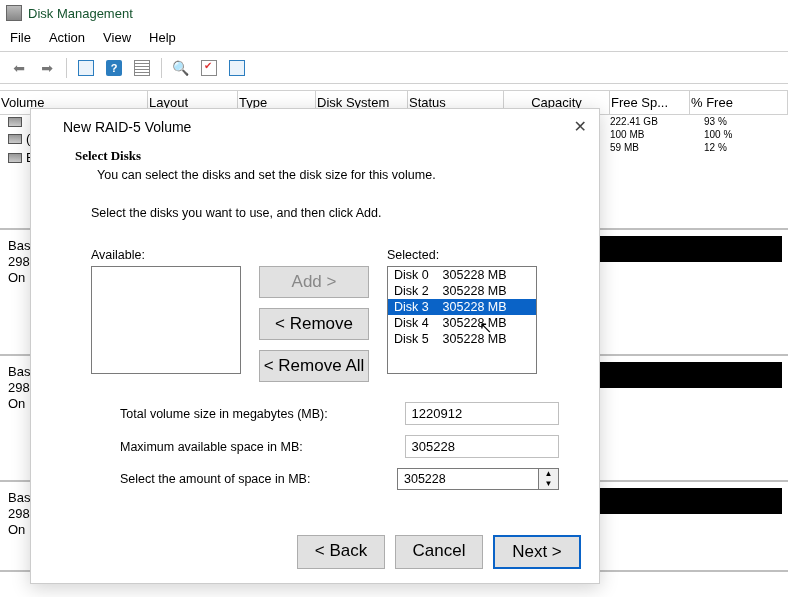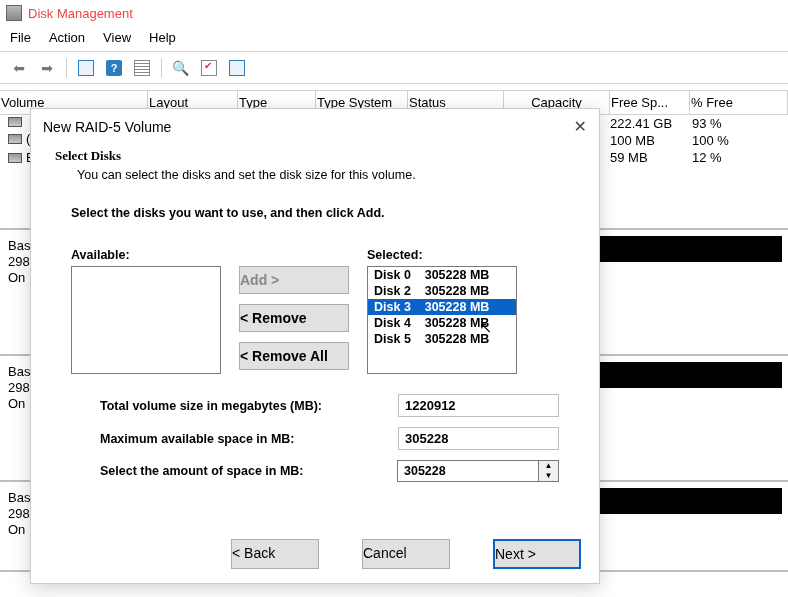--- a/index.html
+++ b/index.html
@@ -1,19 +1,19 @@
 <!DOCTYPE html>
 <html><head>
 <meta charset="utf-8">
 <style>
   * { box-sizing: border-box; font-family: "Segoe UI", Tahoma, sans-serif; }
   body { margin: 0; background: #fff; font-size: 12px; color: #000; width: 788px; height: 597px; overflow: hidden; position: relative; }
   .titlebar { display: flex; align-items: center; height: 26px; padding: 0 6px; background: #fff; }
   .titlebar .app-icon { width: 16px; height: 16px; margin-right: 6px; background: linear-gradient(#bbb,#888); border:1px solid #666; }
-  .titlebar .title { color: #ef4444; font-size: 13px; }
+  .titlebar .title { color: #14532d; font-size: 13px; }
   .menubar { display: flex; gap: 18px; padding: 4px 10px 6px 10px; border-bottom: 1px solid #d0d0d0; font-size: 13px; }
   .menubar span { cursor: default; }
   .toolbar { display:flex; align-items:center; gap:6px; padding:4px 8px; border-bottom:1px solid #d0d0d0; height:32px;}
   .tb-btn { width:22px; height:22px; border:1px solid transparent; display:flex; align-items:center; justify-content:center; color:#555;}
   .tb-sep { width:1px; height:20px; background:#ccc; margin:0 2px;}
   .arrow-left::before{content:"⬅"; font-size:14px; color:#777;}
   .arrow-right::before{content:"➡"; font-size:14px; color:#777;}
   .icon-box{width:16px;height:16px;border:1px solid #2b7dbf;background:#eaf3fb;}
   .icon-q{width:16px;height:16px;border-radius:2px;background:#2b7dbf;color:#fff;font-weight:bold;font-size:11px;text-align:center;line-height:16px;}
   .icon-list{width:16px;height:16px;border:1px solid #888;background:repeating-linear-gradient(#fff,#fff 2px,#888 2px,#888 3px);}
@@ -24,57 +24,57 @@
   .vol-header { display:flex; border-top:1px solid #d0d0d0; border-bottom:1px solid #d0d0d0; margin-top:6px; background:#fff;}
   .vol-header .col { border-right:1px solid #d0d0d0; padding:4px 1px; font-size:13px; background:#fff;}
   .col-volume{width:148px;} .col-layout{width:90px;} .col-type{width:78px;} .col-fs{width:92px;} .col-status{width:96px;} .col-cap{width:106px;text-align:center;} .col-free{width:80px;} .col-pct{flex:1;}
 
   .vol-rows { position:relative; height:58px; }
   .vol-row { display:flex; }
   .vol-row .cell { padding:2px 8px; font-size:13px; }
   .vol-row .icell{width:148px;display:flex;align-items:center;gap:4px;}
   .disk-icon{width:14px;height:10px;background:linear-gradient(#999,#ccc);border:1px solid #555;}
   .vol-right { position:absolute; left:610px; top:0;}
-  .vol-right .r-row{display:flex; gap:8px; font-size:13px; padding:1px 0;align-items:center;}
+  .vol-right .r-row{display:flex; gap:20px; font-size:10px; padding:1px 0;align-items:center;}
   .r-free{width:74px;} .r-pct{}
 
   .disk-panel { border-top:2px solid #bfbfbf; padding:4px 0 0 0; height:62px; position:relative;}
   .disk-panel .left { width:128px; padding:4px 8px; float:left;}
   .disk-panel .left .dline{font-size:13px; line-height:16px;}
   .disk-panel .bar { position:absolute; left:130px; right:6px; top:6px; height:26px; background:#000;}
   .bottom-sep{position:absolute; left:0; right:0; bottom:0; height:4px; border-top:2px solid #bfbfbf;}
 
   
-  .wizard { position:absolute; left:30px; top:108px; width:570px; height:476px; background:#fff; border:1px solid #ccc; box-shadow:0 4px 18px rgba(0,0,0,0.18);}
+  .wizard { position:absolute; left:30px; top:108px; width:570px; height:476px; background:#fff; border:1px solid #ccc; box-shadow:0 4px 18px rgba(0,0,0,0.18);padding-left:20px;}
   .wizard-title { display:flex; justify-content:space-between; align-items:center; padding:8px 12px 4px 12px; font-size:14px;}
   .wizard-close { font-size:16px; color:#444; cursor:default;}
   .wizard-head { padding:8px 24px 14px 24px;}
   .wizard-head .h1{font-weight:bold; font-size:13px;font-family:Liberation Serif, serif;}
   .wizard-head .h2{padding:4px 0 0 22px; font-size:12.5px;}
-  .wizard-body { padding:10px 40px 0 40px;font-weight:bold;}
+  .wizard-body { padding:10px 40px 0 40px;}
   .instr{font-size:12.5px; margin-bottom:28px;}
   .list-area{display:flex; gap:18px; align-items:flex-start;}
   .list-col{display:flex; flex-direction:column;}
   .list-label{font-size:12.5px; margin-bottom:4px;}
   .listbox{border:1px solid #7a7a7a; background:#fff; width:150px; height:108px; overflow:auto; font-size:12.5px;}
   .listbox .item{padding:1px 6px; white-space:pre;}
   .listbox .item.selected{background:#0a63c7; color:#fff;}
   .mid-btns{display:flex; flex-direction:column; gap:10px; margin-top:18px;}
-  .btn{border:1px solid #adadad; background:#e1e1e1; padding:5px 0; width:110px; font-size:14px;}
+  .btn{border:1px solid #adadad; background:#e1e1e1; padding:5px 0; width:110px; text-align:center; font-size:17px;}
   .btn.disabled{color:#888;}
   .fields{margin-top:20px;margin-left:29px;}
   .field-row{display:flex; align-items:center; margin-bottom:10px;}
   .field-row label{width:300px; font-size:12.5px;}
   .readonly{border:1px solid #bfbfbf; background:#fff; width:162px; padding:3px 6px; font-size:13px;}
   .spinner{display:flex;}
   .spinner .num{border:1px solid #7a7a7a; background:#fff; width:142px; padding:3px 6px; font-size:12.5px;}
   .spinner .arrows{display:flex; flex-direction:column; border:1px solid #7a7a7a; border-left:none; width:20px;}
   .spinner .arrows div{flex:1; text-align:center; font-size:8px; line-height:10px; background:#f0f0f0;}
   .wizard-footer{position:absolute; bottom:14px; right:18px; display:flex; gap:10px;}
-  .wizard-footer .btn{width:88px;margin-left:33px;}
+  .wizard-footer .btn{width:88px;}
   .wizard-footer .btn.primary{border:2px solid #0a63c7;}
   .cursor{position:absolute; pointer-events:none; font-size:16px; color:#000;}
 </style>
 </head>
 <body>
 
 <div class="titlebar">
   <div class="app-icon"></div>
   <div class="title">Disk Management</div>
 </div>
@@ -108,21 +108,21 @@
     </div>
   <div class="tb-btn">
       <div class="icon-box"></div>
     </div>
 </div>
 
 <div class="vol-header">
   <div class="col col-volume">Volume</div>
   <div class="col col-layout">Layout</div>
   <div class="col col-type">Type</div>
-  <div class="col col-fs">Type System</div>
+  <div class="col col-fs">Disk System</div>
   <div class="col col-status">Status</div>
   <div class="col col-cap">Capacity</div>
   <div class="col col-free">Free Sp...</div>
   <div class="col col-pct">% Free</div>
 </div>
 
 <div class="vol-rows">
   <div class="vol-row">
       <div class="cell icell">
         <div class="disk-icon"></div>

